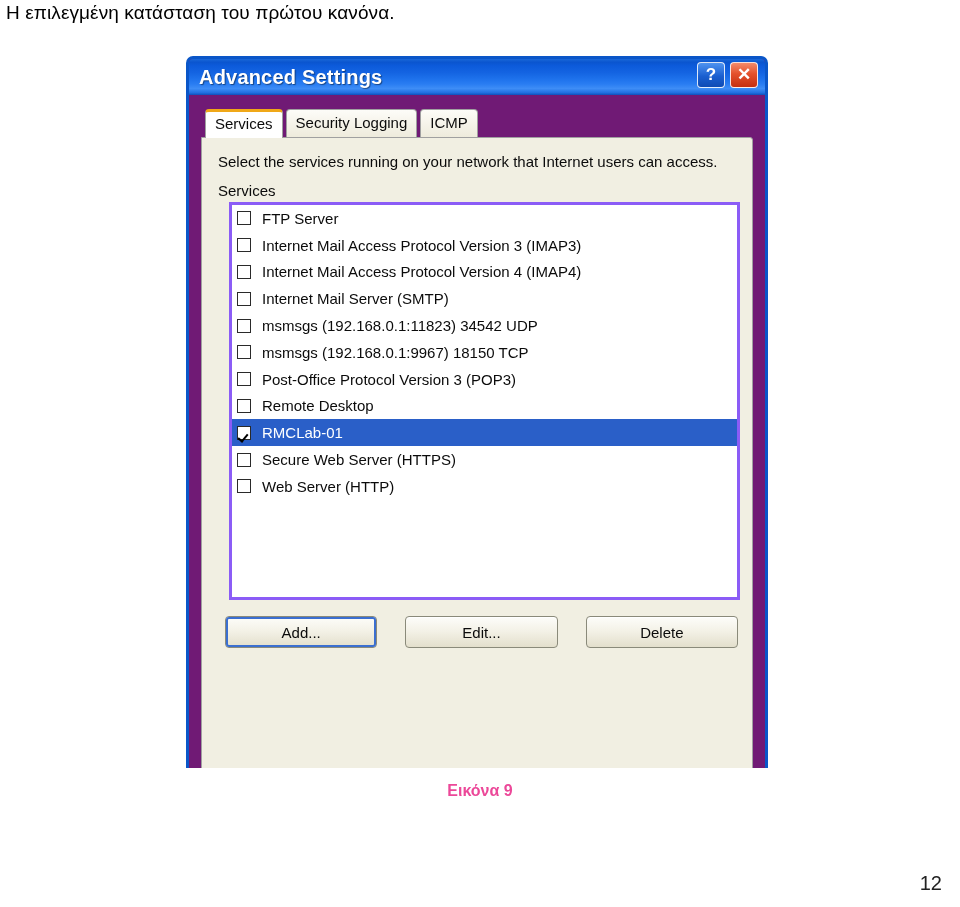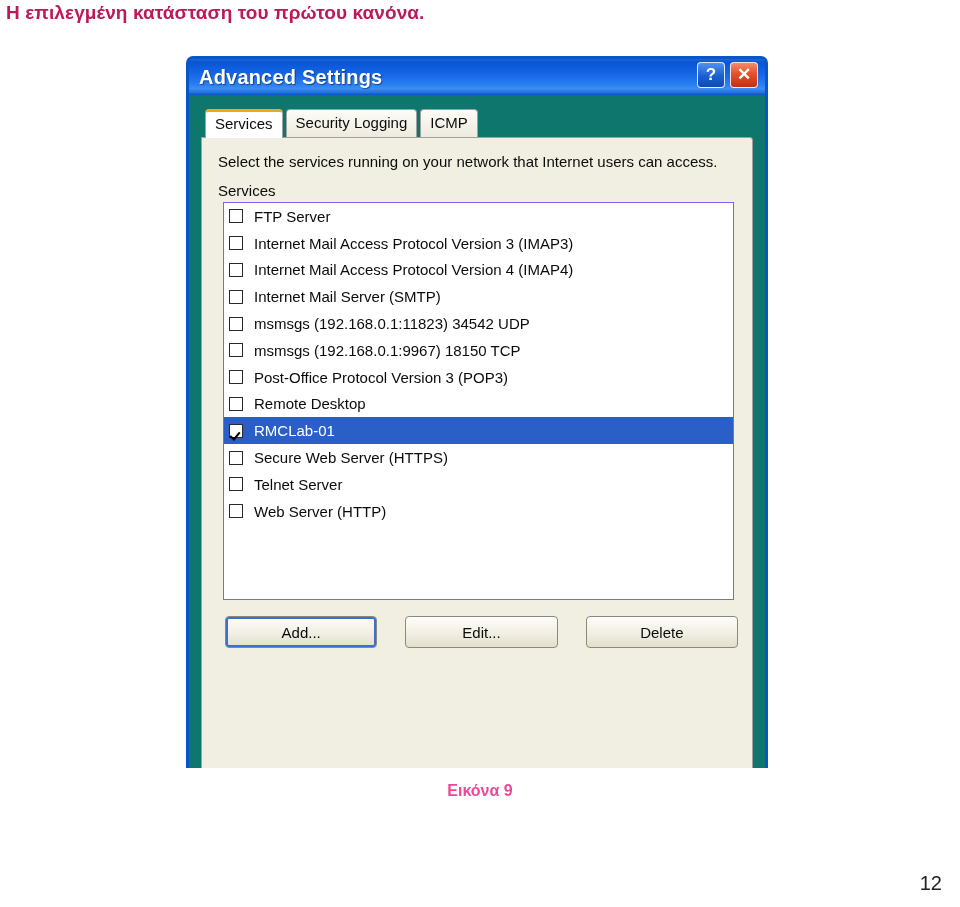--- a/index.html
+++ b/index.html
@@ -9,22 +9,22 @@
     font-family:"Liberation Sans", sans-serif;
     overflow:hidden;
     position:relative;
   }
 
   
   .doc-heading{
     position:absolute;
     left:6px; top:2px;
     font-size:19px;
-    font-weight:bold;
-    color:#be185d;
+    font-weight:normal;
+    color:#000000;
     letter-spacing:0.1px;
     white-space:nowrap;
   }
   .figure-caption{
     position:absolute;
     left:0; top:782px;
     width:960px;
     text-align:center;
     font-size:16px;
     font-weight:bold;
@@ -36,21 +36,21 @@
     font-size:20px;
     color:#222;
     font-family:Liberation Sans, sans-serif;
   }
 
   
   .dialog{
     position:absolute;
     left:186px; top:56px;
     width:582px; height:712px;
-    background:#0f766e;
+    background:#701a75;
     border:3px solid #0a56c8;
     border-bottom:none;
     border-radius:7px 7px 0 0;
     box-sizing:border-box;
     overflow:hidden;
   }
   .titlebar{
     height:36px;
     background:linear-gradient(to bottom,
        #1a68d8 0%, #0a55cf 9%, #0c5ada 18%, #1464e2 38%,
@@ -146,25 +146,25 @@
   }
   .group-label{
     font-size:15px;
     color:#0b0b0b;
     margin:0 0 3px 2px;
   }
 
   
   .listbox{
     background:#ffffff;
-    border:1px solid #8b5cf6;
+    border:3px solid #8b5cf6;
     height:398px;
     box-sizing:border-box;
     overflow:hidden;
-    margin-left:7px;
+    margin-left:13px;
     width:511px;
   }
   .list-row{
     display:flex;
     align-items:center;
     height:26.8px;
     padding-left:5px;
     font-size:15px;
     color:#0b0b0b;
     cursor:default;
@@ -304,24 +304,20 @@
         <div class="list-row selected">
           <span class="cb checked"></span>
           <span>RMCLab-01</span>
         </div>
         <div class="list-row">
           <span class="cb"></span>
           <span>Secure Web Server (HTTPS)</span>
         </div>
         <div class="list-row">
           <span class="cb"></span>
-          <span>Telnet Server</span>
-        </div>
-        <div class="list-row">
-          <span class="cb"></span>
           <span>Web Server (HTTP)</span>
         </div>
       </div>
 
       <div class="crud-row">
         <div class="btn w-crud default-btn">Add...</div>
         <div class="btn w-crud">Edit...</div>
         <div class="btn w-crud">Delete</div>
       </div>
 

